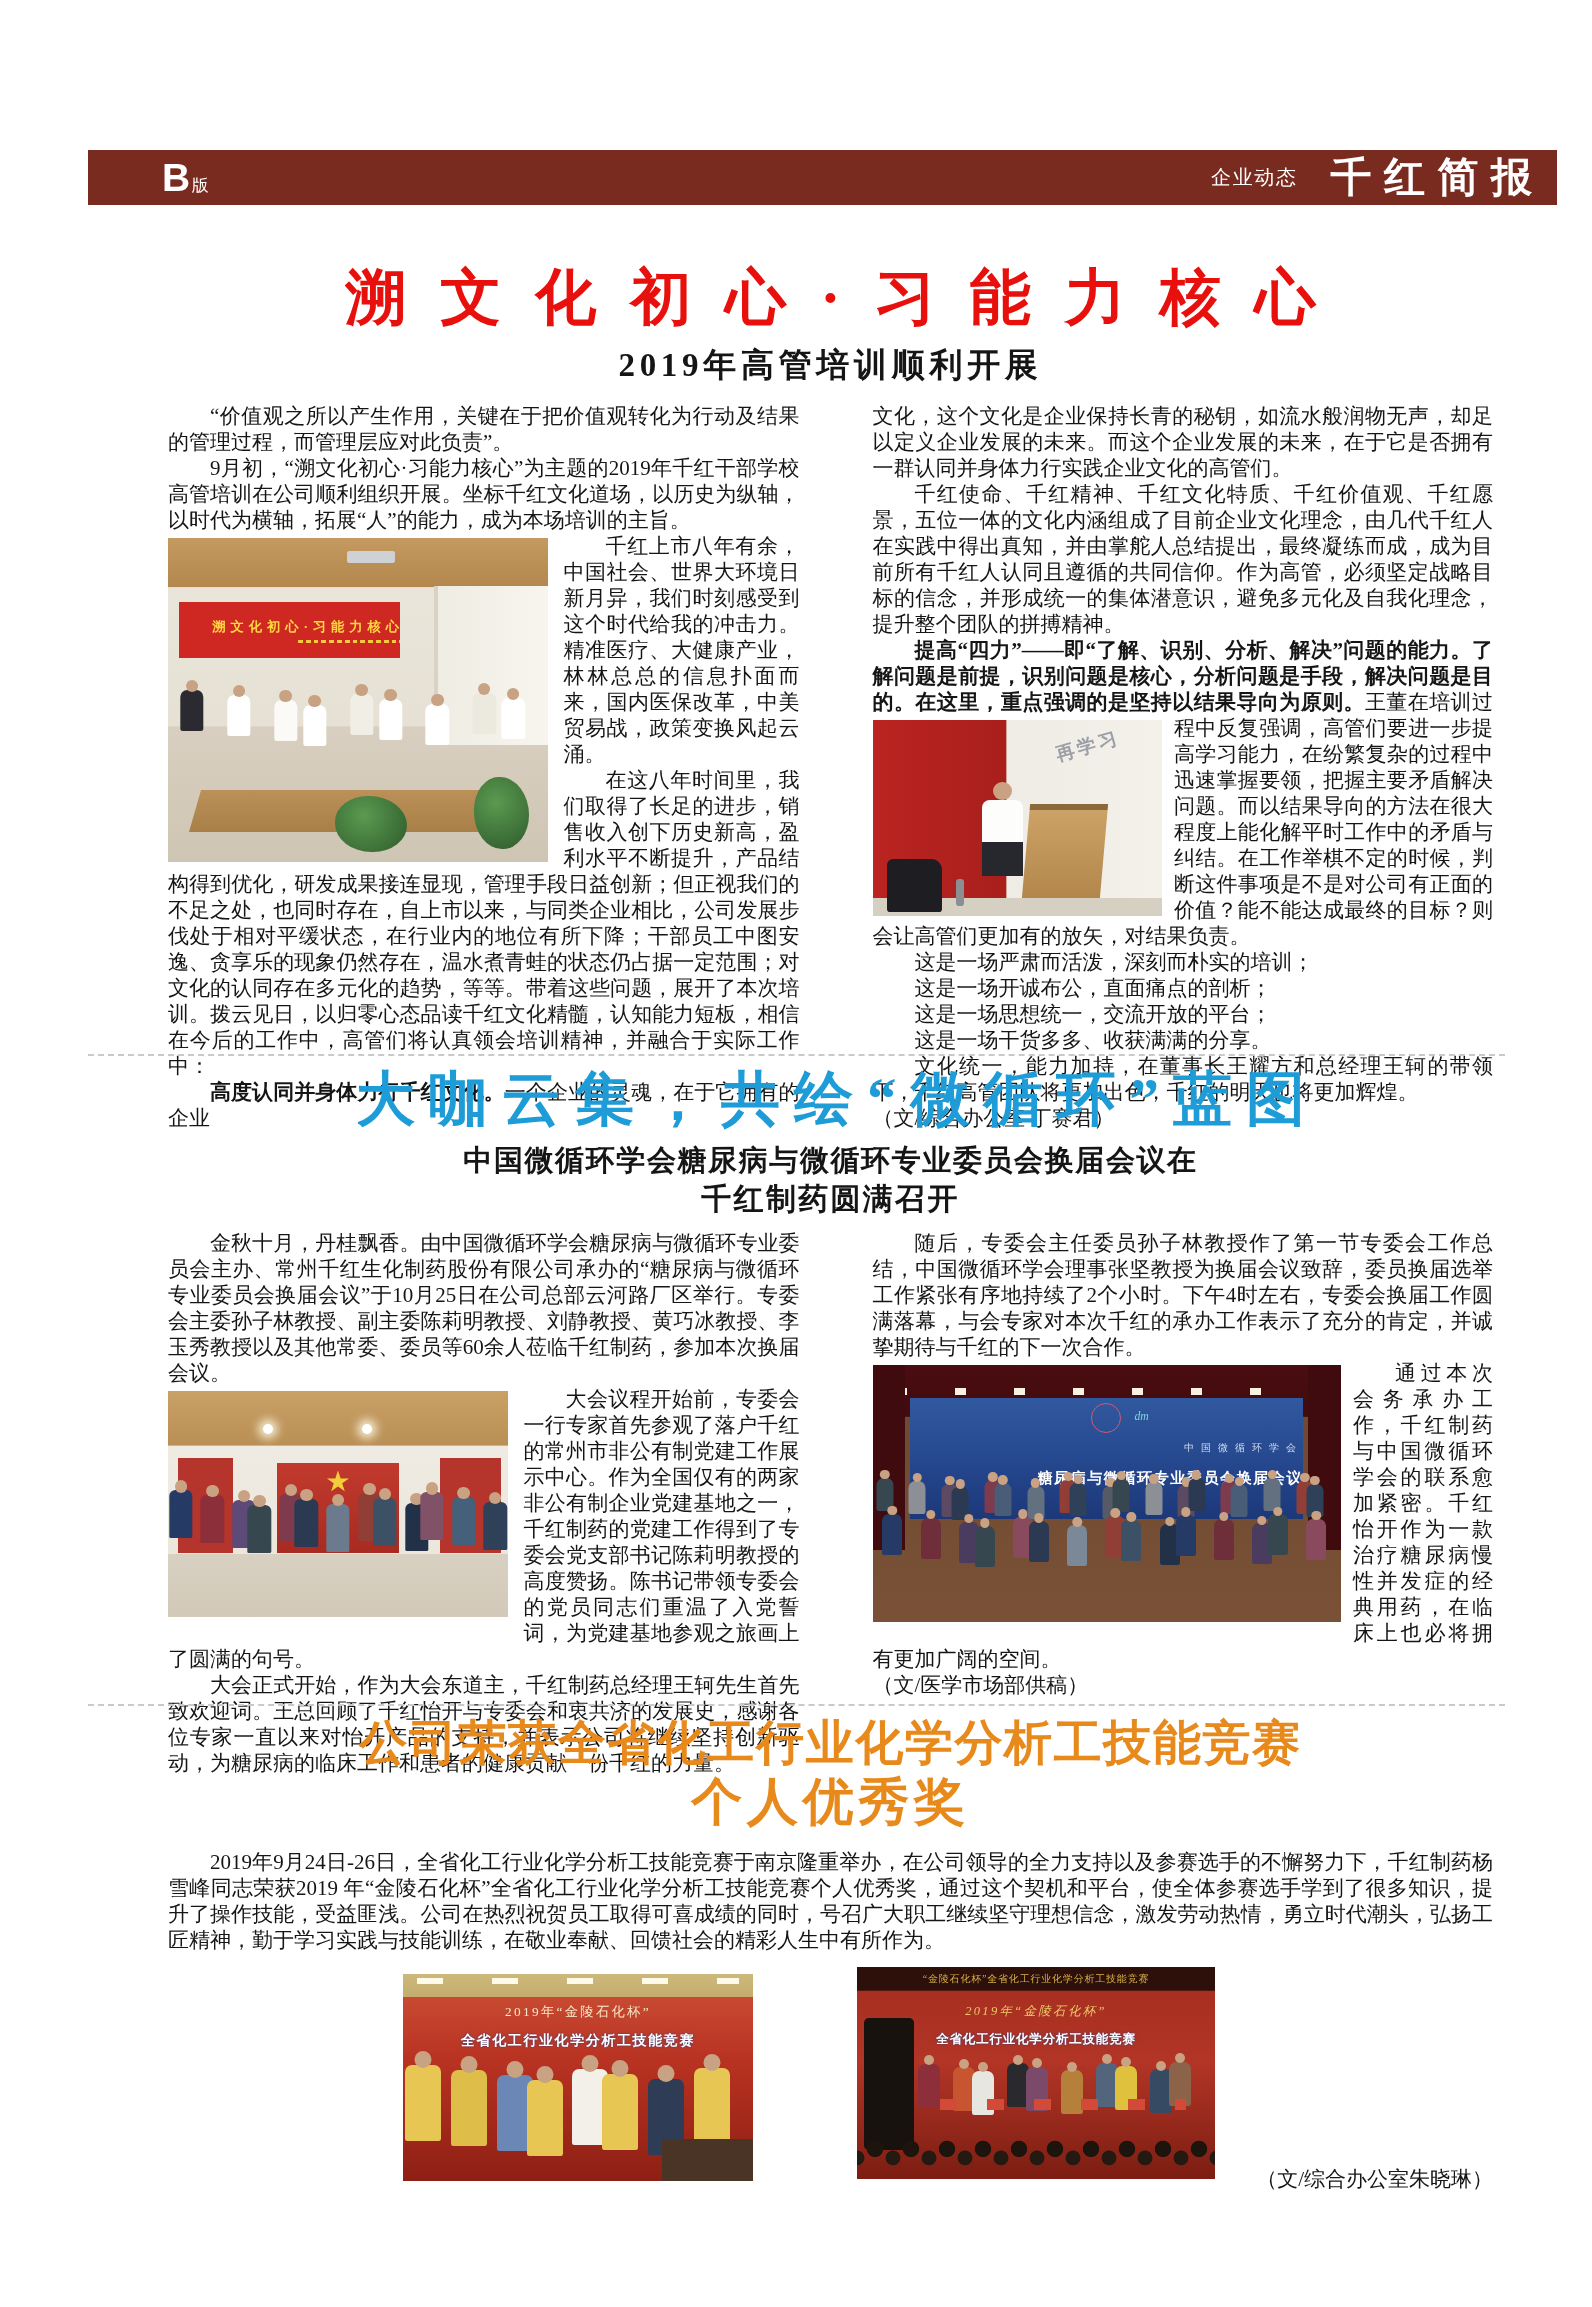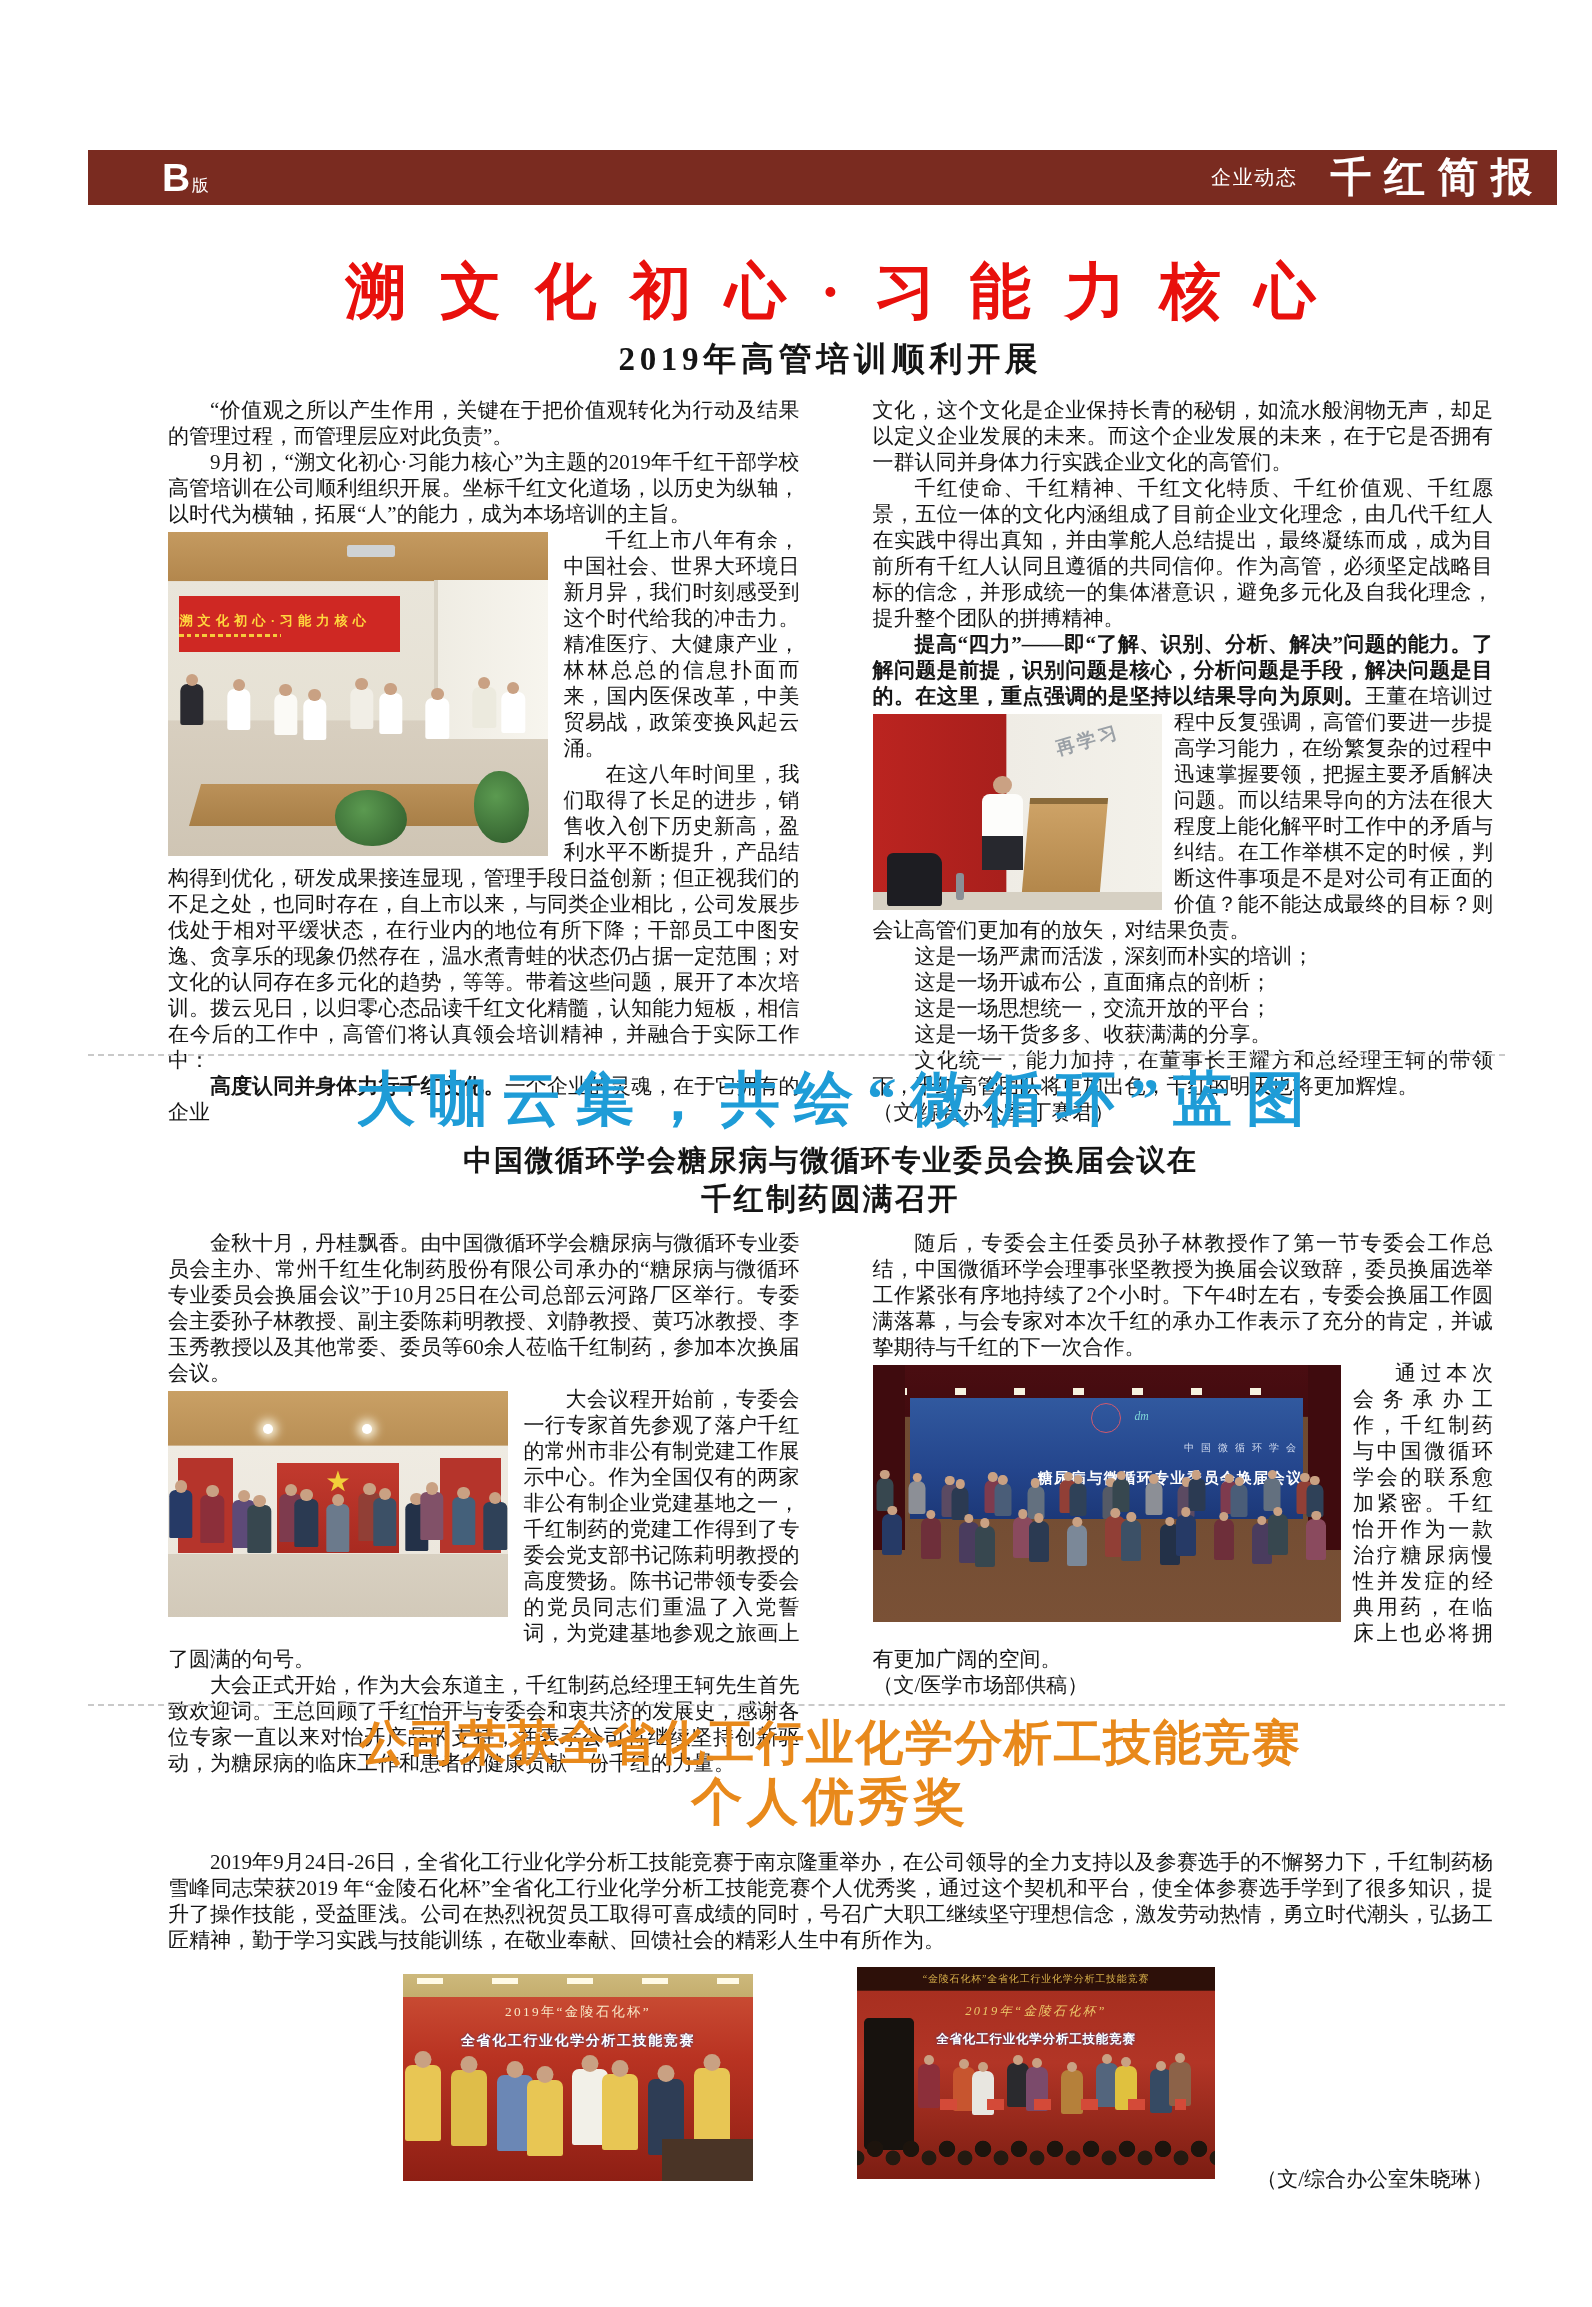--- a/index.html
+++ b/index.html
@@ -45,21 +45,21 @@
   .crowd{position:absolute;z-index:1;}
   .fig{position:absolute;transform:translateX(-50%);border-radius:7px 7px 2.3px 2.3px;}
   .fig::before{content:"";position:absolute;top:-10px;left:50%;transform:translateX(-50%);
                width:12.5px;height:12.5px;border-radius:50%;background:#c9a183;}
 
   
   .ph1{width:380px;height:324px;background:linear-gradient(180deg,#c49a60 0%,#b3874d 15%,
        #e9e5da 15.3%,#e6e1d4 58%,#d8cfc0 58.3%,#cfc5b4 100%);}
   .ph1-win{position:absolute;right:0;top:15%;width:29%;height:49%;background:linear-gradient(90deg,#efece3,#f7f5ee);border-left:4.7px solid #d9d3c5;}
   .ph1-banner{position:absolute;left:3%;top:20%;width:58%;height:17%;background:#cf2823;color:#ffd83e;
-              display:flex;flex-direction:column;align-items:flex-start;justify-content:center;
+              display:flex;flex-direction:column;align-items:flex-end;justify-content:center;
               font-weight:bold;font-size:13.3px;letter-spacing:0.8px;z-index:2;text-align:center;}
   .ph1-banner i{display:block;width:46%;height:2.3px;margin-top:4.7px;
                 background:repeating-linear-gradient(90deg,#f5c93c 0 4.7px,transparent 4.7px 7.8px);}
   .ph1-proj{position:absolute;top:4%;left:47%;width:48px;height:12.5px;background:#cfd2d4;border-radius:2.3px;}
   .ph1-tbl{position:absolute;left:7%;bottom:9%;width:80%;height:13%;background:linear-gradient(180deg,#bb9159,#a87f47);transform:skewX(-16deg);z-index:2;}
   .pl{position:absolute;z-index:3;border-radius:46% 54% 48% 52%;background:radial-gradient(circle at 40% 35%,#5b9a50,#2e5a2b);}
   .pl1{left:44%;bottom:3%;width:72px;height:56px;}
   .pl2{right:5%;bottom:4%;width:55px;height:72px;}
   .ph1-crowd{left:3%;top:47%;width:94%;height:30%;}
 
@@ -153,21 +153,21 @@
     <div class="edition">
       <span class="big">B</span>
       <span class="small">版</span>
     </div>
     <div class="brandgrp">
       <span class="sectionlbl">企业动态</span>
       <span class="brand">千红简报</span>
     </div>
   </div>
 
-  <div class="art" style="top:256px;">
+  <div class="art" style="top:262px;">
     <h1 class="h1-red">溯文化初心·习能力核心</h1>
     <h2 class="sub1">2019年高管培训顺利开展</h2>
     <div class="cols">
       <div class="colL">
         <p class="ind">“价值观之所以产生作用，关键在于把价值观转化为行动及结果的管理过程，而管理层应对此负责”。</p>
         <p class="ind">9月初，“溯文化初心·习能力核心”为主题的2019年千红干部学校高管培训在公司顺利组织开展。坐标千红文化道场，以历史为纵轴，以时代为横轴，拓展“人”的能力，成为本场培训的主旨。</p>
         <div class="photo ph1 fl">
           <div class="ph1-win"></div>
           <div class="ph1-proj"></div>
           <div class="ph1-banner">

